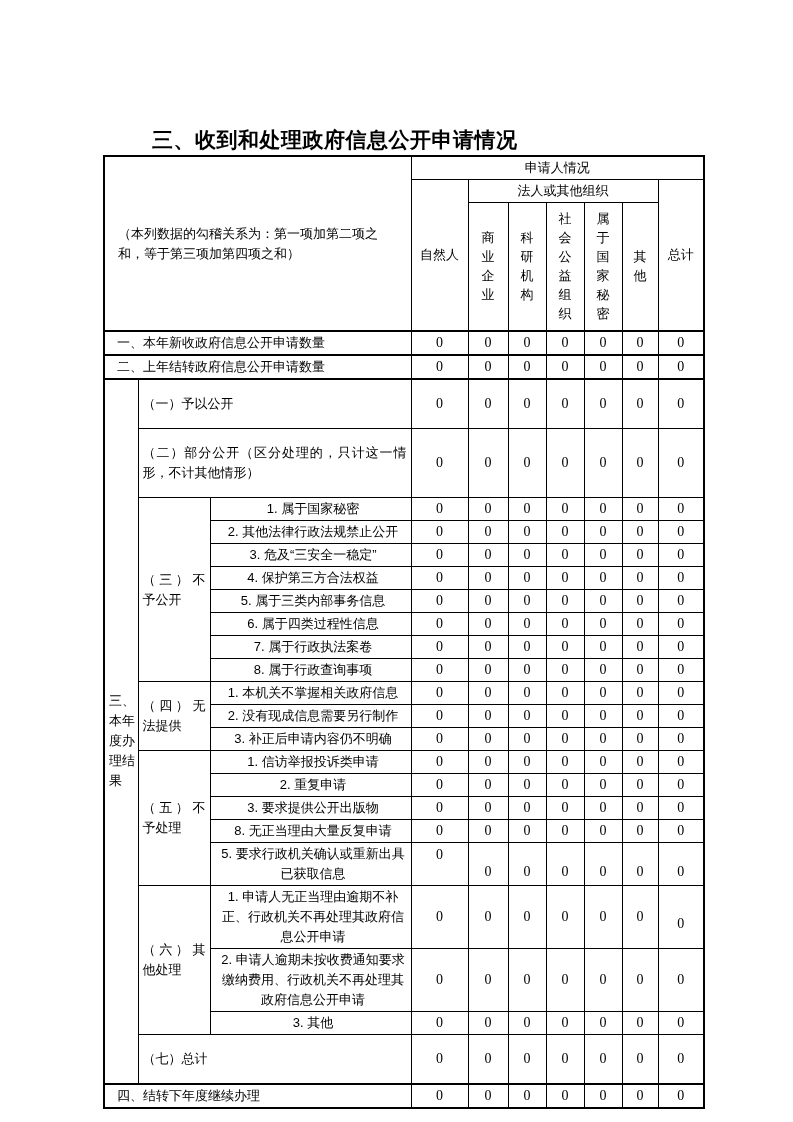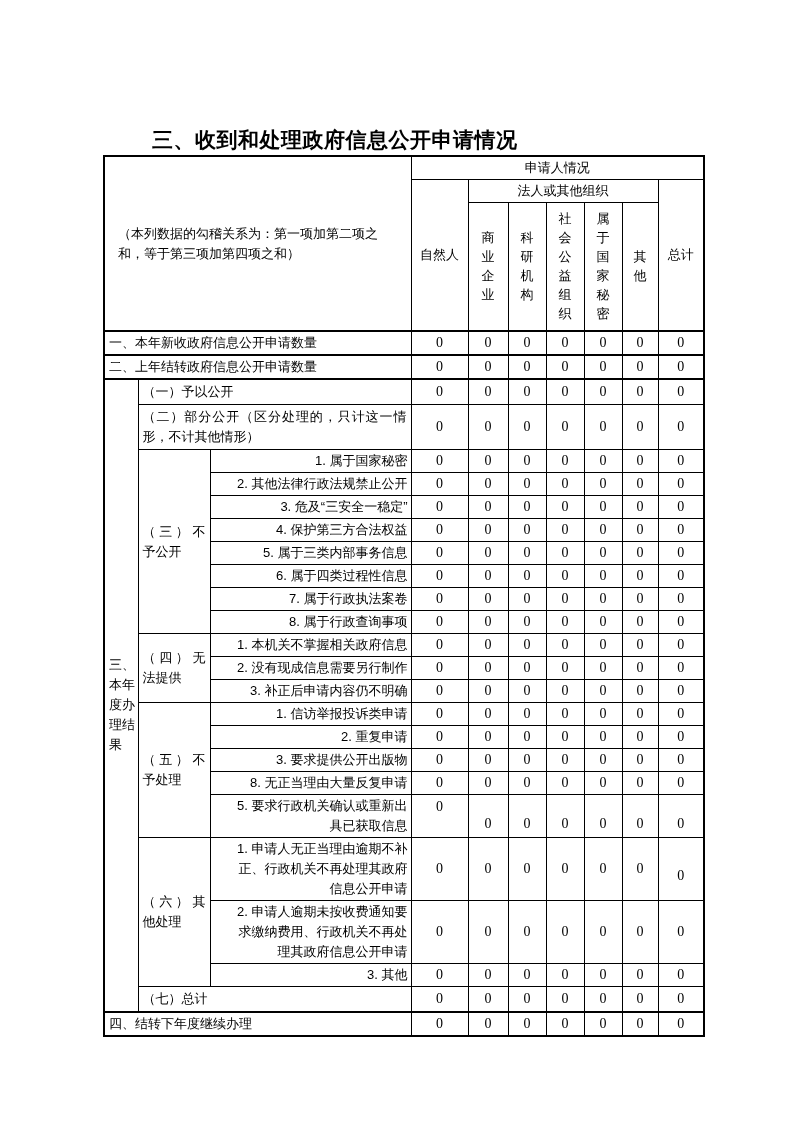--- a/index.html
+++ b/index.html
@@ -12,24 +12,24 @@
                  border:2px solid #000; }
   th,td { border:1px solid #000; font-weight:normal; font-size:13px; line-height:20px;
           padding:1px 2px; vertical-align:middle; word-break:normal; overflow:hidden; }
   tr { height:23px; }
   th.ch { text-align:center; }
   th.vert { height:125px; text-align:center; vertical-align:middle; }
   .vspan { display:inline-block; width:14px; line-height:19px; word-break:break-all;
            text-align:center;font-family:Liberation Mono, monospace; }
   .note { text-align:left; vertical-align:middle; padding:4px 13px; }
   td.v { font-family:"Liberation Serif",serif; font-size:14px; text-align:center; }
-  td.lbl  { text-align:left; padding:1px 3px 1px 4px; }
-  td.sec2 { text-align:justify; padding:2px 4px; }
+  td.lbl  { text-align:left; padding:1px 3px 1px 12px; }
+  td.sec2 { text-align:justify; padding:14px 4px; }
   td.sec  { text-align:justify; padding:1px 4px; vertical-align:middle; }
-  td.item { text-align:right; padding:1px 3px 1px 20px; }
+  td.item { text-align:center; padding:1px 3px 1px 8px; }
   td.grp  { text-align:left; padding:20px 2px 2px 4px; vertical-align:middle;
             border-bottom-width:2px; }
   .bb2 { border-bottom-width:2px; }
   tr.bb2r > td { border-bottom-width:2px; }
   td.vt { vertical-align:top; padding-top:2px; }
   td.vb { vertical-align:bottom; padding-bottom:3px; }
   td.vlow { padding-top:14px; }
 </style>
 </head>
 <body>

